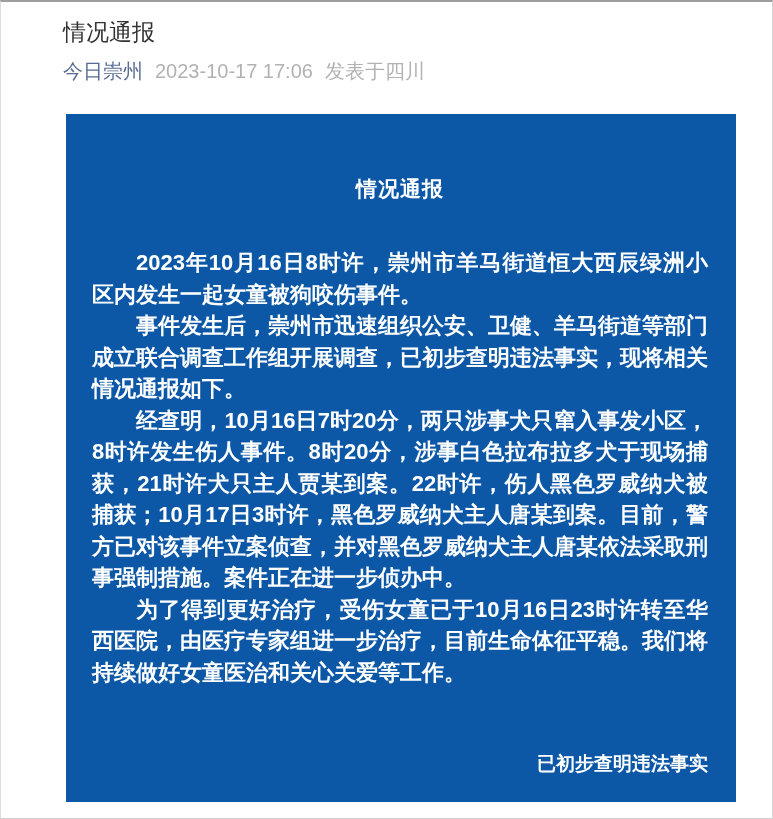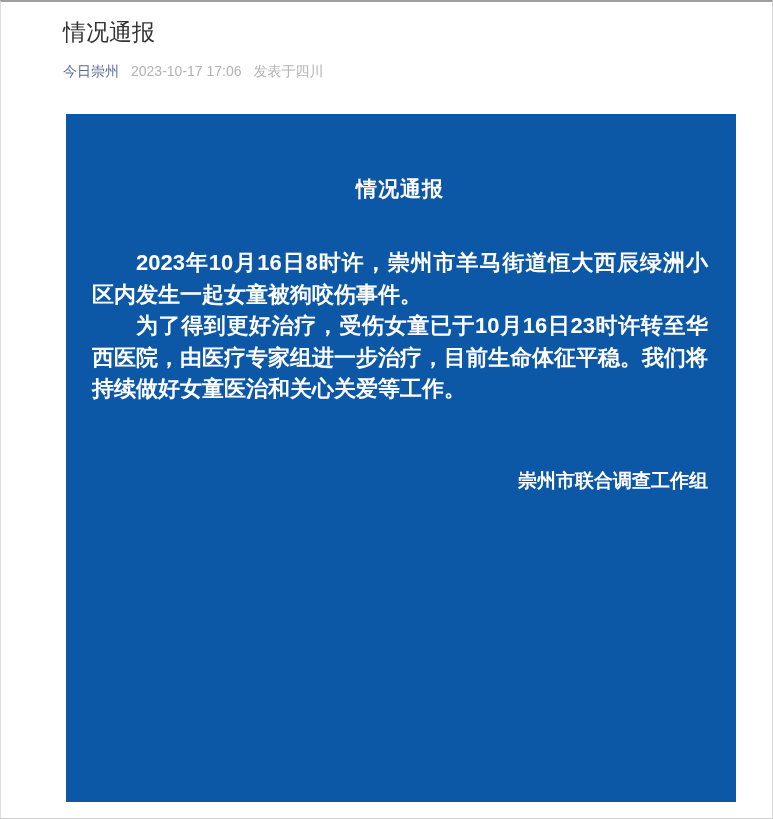--- a/index.html
+++ b/index.html
@@ -20,21 +20,21 @@
   .page-title {
     margin-left: 62px;
     font-size: 23px;
     line-height: 32px;
     font-weight: 400;
     color: #333333;
   }
 
   .meta-row {
     margin: 13px 0 0 62px;
-    font-size: 14px;
+    font-size: 20px;
     line-height: 21px;
     white-space: nowrap;
   }
   .meta-account { color: #576b95; margin-right: 12px; cursor: pointer; text-decoration: none; }
   .meta-date { color: #b2b2b2; margin-right: 12px; }
   .meta-location { color: #b2b2b2; }
 
   .notice-card {
     margin: 32px 0 0 65px;
     width: 670px;
@@ -78,22 +78,24 @@
   <div class="meta-row">
     <a class="meta-account">今日崇州</a><span class="meta-date">2023-10-17 17:06</span><span class="meta-location">发表于四川</span>
   </div>
 
   <div class="notice-card">
 
     <div class="notice-title">情况通报</div>
 
     <div class="notice-body">
       <p>2023年10月16日8时许，崇州市羊马街道恒大西辰绿洲小区内发生一起女童被狗咬伤事件。</p>
+      <p>事件发生后，崇州市迅速组织公安、卫健、羊马街道等部门成立联合调查工作组开展调查，已初步查明违法事实，现将相关情况通报如下。</p>
+      <p>经查明，10月16日7时20分，两只涉事犬只窜入事发小区，8时许发生伤人事件。8时20分，涉事白色拉布拉多犬于现场捕获，21时许犬只主人贾某到案。22时许，伤人黑色罗威纳犬被捕获；10月17日3时许，黑色罗威纳犬主人唐某到案。目前，警方已对该事件立案侦查，并对黑色罗威纳犬主人唐某依法采取刑事强制措施。案件正在进一步侦办中。</p>
       <p>为了得到更好治疗，受伤女童已于10月16日23时许转至华西医院，由医疗专家组进一步治疗，目前生命体征平稳。我们将持续做好女童医治和关心关爱等工作。</p>
     </div>
 
     <div class="notice-signature">
-      <div>崇州市联合调查工作组</div>
+      <div>已初步查明违法事实</div>
     </div>
 
   </div>
 
 </div>
 
 </body></html>

